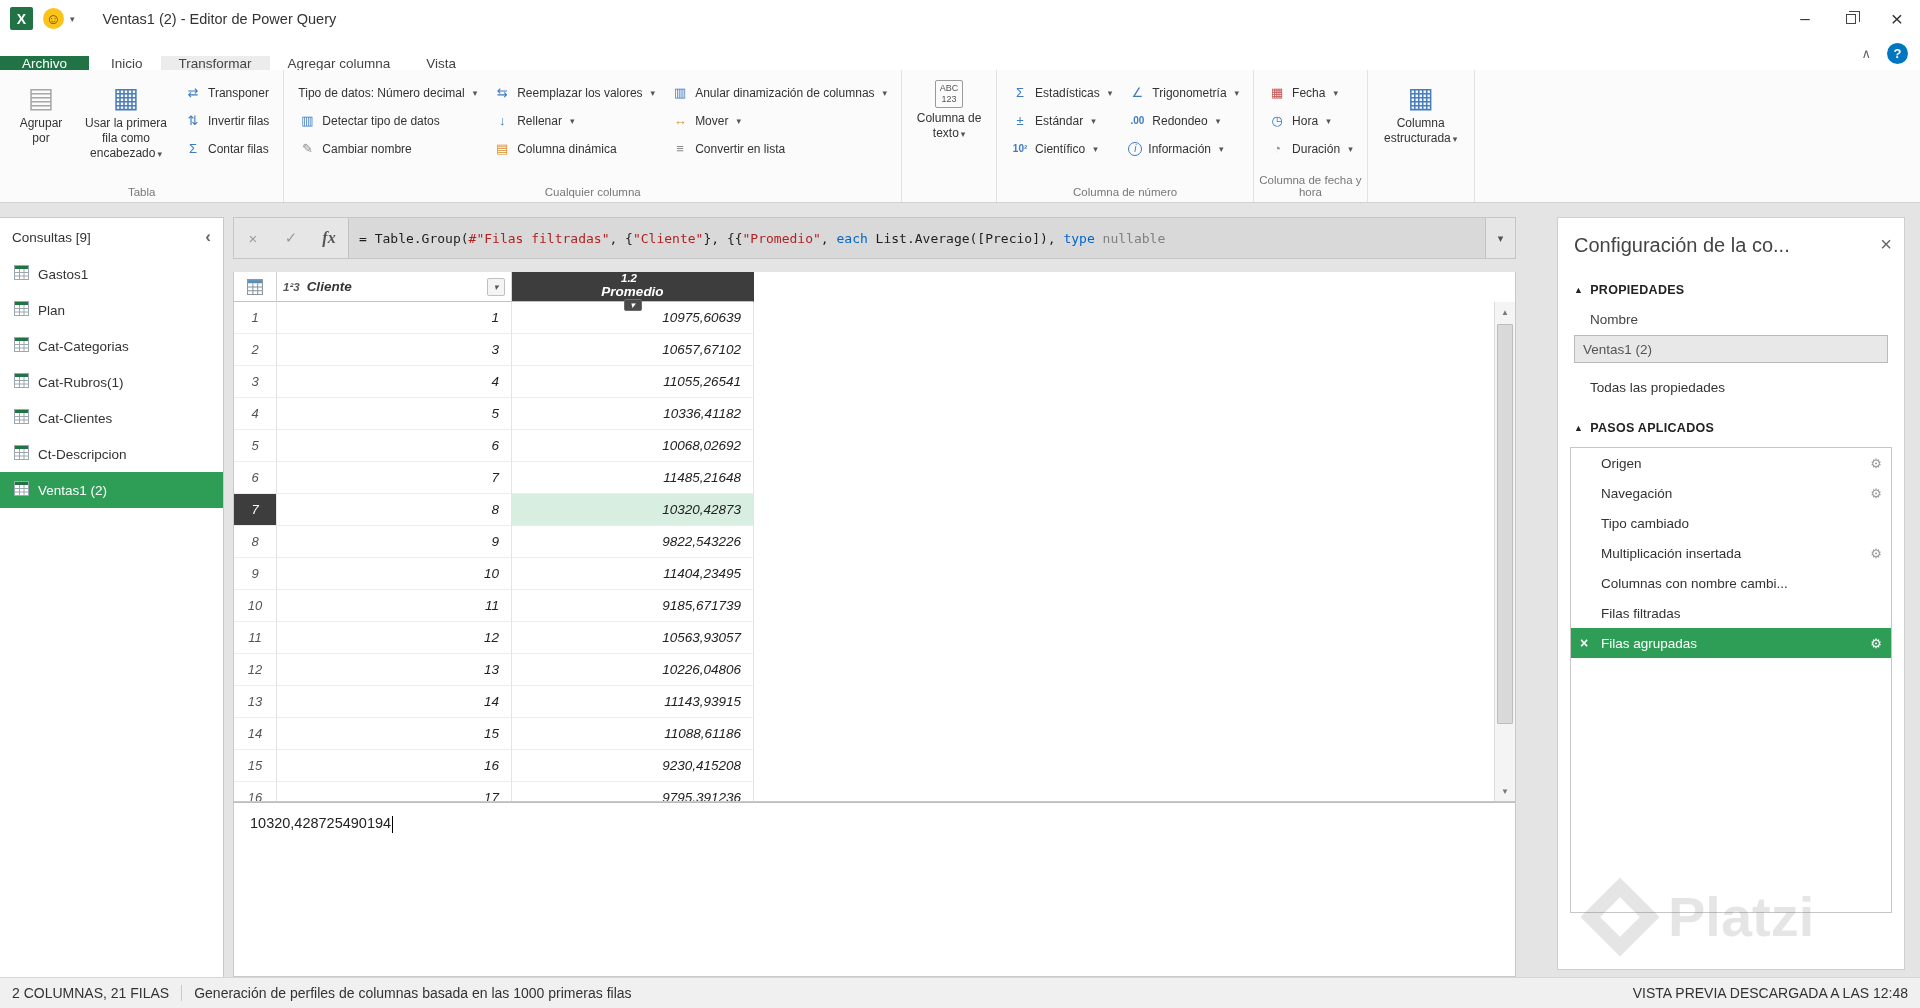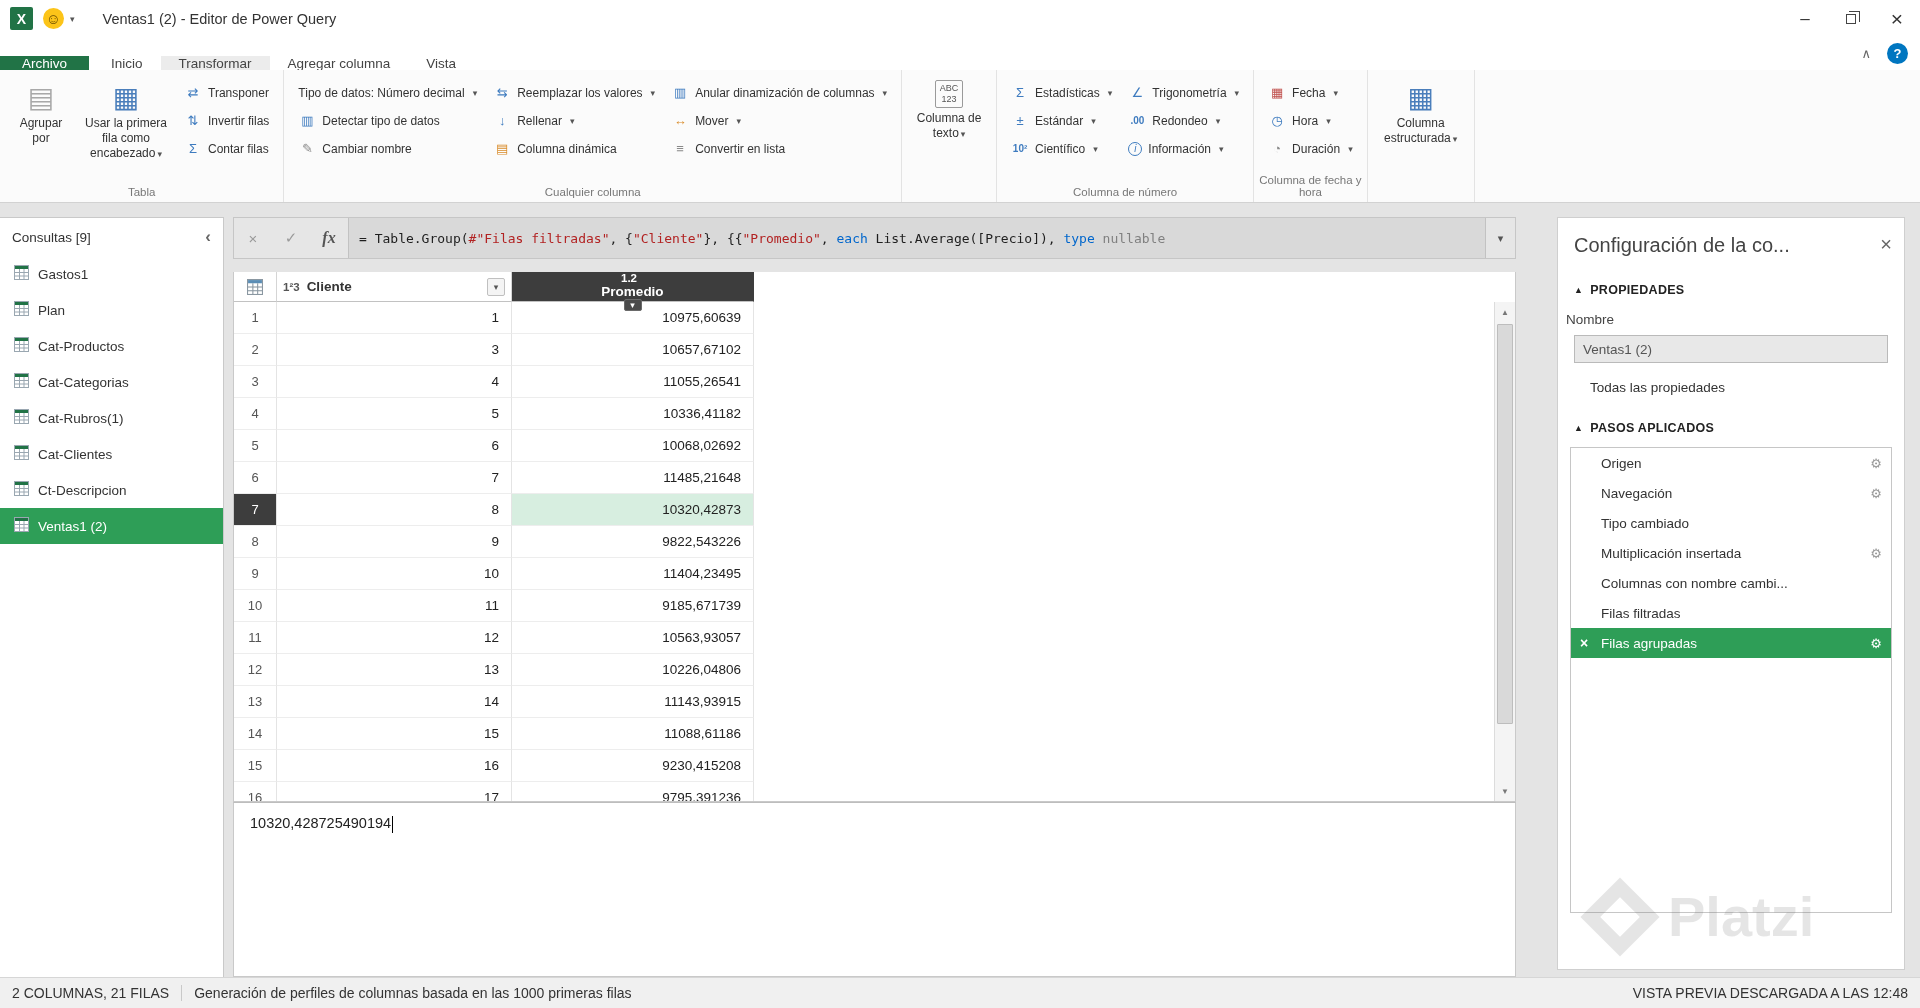--- a/index.html
+++ b/index.html
@@ -58,21 +58,21 @@
   .formulabar{position:absolute;left:233px;top:217px;width:1283px;height:42px;background:#e6e6e6;border:1px solid #c6c6c6;display:flex;align-items:stretch;}
   .fbtn{width:38px;display:flex;align-items:center;justify-content:center;font-size:15px;color:#9a9a9a;}
   .fbtn.fx{font-family:"Liberation Serif",serif;font-style:italic;font-weight:bold;color:#555;font-size:16px;}
   .formula-field{flex:1;background:#d9d9d9;border-left:1px solid #c2c2c2;display:flex;align-items:center;padding:0 10px;font-family:"DejaVu Sans Mono",monospace;font-size:13px;white-space:pre;overflow:hidden;color:#1e1e1e;}
   .seg-string{color:#b22222;}
   .seg-keyword{color:#0066cc;}
   .seg-muted{color:#808080;}
   .f-dd{width:30px;display:flex;align-items:center;justify-content:center;color:#555;font-size:11px;border-left:1px solid #c2c2c2;}
 
   
-  .tablepanel{position:absolute;left:233px;top:272px;width:1283px;height:530px;background:#fff;border:1px solid #c9c9c9;border-top:none;}
+  .tablepanel{position:absolute;left:233px;top:272px;width:1283px;height:530px;background:#fff;border:1px solid #c9c9c9;border-top:none;font-style:italic;}
   .thead{display:flex;height:30px;}
   .th{border-right:1px solid #d5d5d5;border-bottom:1px solid #c2c2c2;display:flex;align-items:center;background:#fff;}
   .th.corner{width:43px;justify-content:center;}
   .th-cliente{width:235px;padding:0 6px;}
   .th-promedio{width:242px;padding:0 6px;background:#3d3d3d;color:#fff;border-right:1px solid #3d3d3d;flex-direction:column;}
   .type-badge{font-size:11.5px;font-weight:bold;margin-right:7px;color:#555;}
   .th-promedio .type-badge{color:#fff;}
   .colname{font-weight:bold;font-size:13.5px;flex:1;}
   .filter-btn{width:18px;height:18px;border:1px solid #c0c0c0;background:#f4f4f4;color:#555;font-size:9px;display:flex;align-items:center;justify-content:center;border-radius:2px;}
   .filter-btn.darkf{background:#4a4a4a;border-color:#6a6a6a;color:#fff;}
@@ -93,21 +93,21 @@
   
   .preview{position:absolute;left:233px;top:802px;width:1283px;height:175px;background:#fff;border:1px solid #c9c9c9;border-top:1px solid #bdbdbd;padding:12px 16px;font-size:14.5px;color:#222;}
   .caret{display:inline-block;width:1px;height:17px;background:#000;vertical-align:middle;margin-left:1px;}
 
   
   .settings{position:absolute;left:1557px;top:217px;width:348px;bottom:38px;background:#fff;border:1px solid #cfcfcf;}
   .set-title{padding:16px 14px 0 16px;font-size:20px;color:#444;white-space:nowrap;overflow:hidden;}
   .set-close{position:absolute;top:16px;right:12px;font-size:20px;color:#666;line-height:1;}
   .sec-header{display:flex;align-items:center;gap:7px;padding:0 16px;margin-top:26px;font-size:12.5px;font-weight:bold;color:#222;letter-spacing:.3px;}
   .tri{font-size:9px;color:#222;}
-  .fld-label{padding:0 8px;margin-top:15px;font-size:13.5px;color:#444;}
+  .fld-label{padding:0 32px;margin-top:15px;font-size:13.5px;color:#444;}
   .name-input{display:block;margin:8px 16px 0 16px;width:calc(100% - 32px);height:28px;background:#e8e8e8;border:1px solid #bababa;padding:0 8px;font-size:13.5px;color:#555;font-family:"Liberation Sans",sans-serif;}
   .all-props{padding:0 32px;margin-top:17px;font-size:13.5px;color:#333;}
   .steps-box{margin:12px 12px 0 12px;border:1px solid #c6c6c6;height:466px;background:#fff;overflow:hidden;}
   .step{position:relative;height:30px;display:flex;align-items:center;padding-left:30px;font-size:13.5px;color:#333;}
   .step .gear{position:absolute;right:9px;color:#999;font-size:13px;}
   .step.selected{background:#2e9e57;color:#fff;}
   .step.selected .gear{color:#fff;}
   .step-x{position:absolute;left:9px;font-weight:bold;font-size:14px;color:#fff;}
 
   
@@ -324,31 +324,20 @@
   <div class="q-item">
       <span><svg width="15" height="15" viewBox="0 0 15 15">
           <rect x="0.5" y="0.5" width="14" height="14" fill="#fff" stroke="#9aa7b1"></rect>
           <rect x="1" y="1" width="13" height="3" fill="#217346"></rect>
           <line x1="0.5" y1="7.5" x2="14.5" y2="7.5" stroke="#9aa7b1"></line>
           <line x1="0.5" y1="11" x2="14.5" y2="11" stroke="#9aa7b1"></line>
           <line x1="5.5" y1="4" x2="5.5" y2="14.5" stroke="#9aa7b1"></line>
           <line x1="10" y1="4" x2="10" y2="14.5" stroke="#9aa7b1"></line>
         </svg></span>
       <span>Plan</span>
-    </div>
-  <div class="q-item">
-      <span><svg width="15" height="15" viewBox="0 0 15 15">
-          <rect x="0.5" y="0.5" width="14" height="14" fill="#fff" stroke="#9aa7b1"></rect>
-          <rect x="1" y="1" width="13" height="3" fill="#217346"></rect>
-          <line x1="0.5" y1="7.5" x2="14.5" y2="7.5" stroke="#9aa7b1"></line>
-          <line x1="0.5" y1="11" x2="14.5" y2="11" stroke="#9aa7b1"></line>
-          <line x1="5.5" y1="4" x2="5.5" y2="14.5" stroke="#9aa7b1"></line>
-          <line x1="10" y1="4" x2="10" y2="14.5" stroke="#9aa7b1"></line>
-        </svg></span>
-      <span>Cat-Productos</span>
     </div>
   <div class="q-item">
       <span><svg width="15" height="15" viewBox="0 0 15 15">
           <rect x="0.5" y="0.5" width="14" height="14" fill="#fff" stroke="#9aa7b1"></rect>
           <rect x="1" y="1" width="13" height="3" fill="#217346"></rect>
           <line x1="0.5" y1="7.5" x2="14.5" y2="7.5" stroke="#9aa7b1"></line>
           <line x1="0.5" y1="11" x2="14.5" y2="11" stroke="#9aa7b1"></line>
           <line x1="5.5" y1="4" x2="5.5" y2="14.5" stroke="#9aa7b1"></line>
           <line x1="10" y1="4" x2="10" y2="14.5" stroke="#9aa7b1"></line>
         </svg></span>

